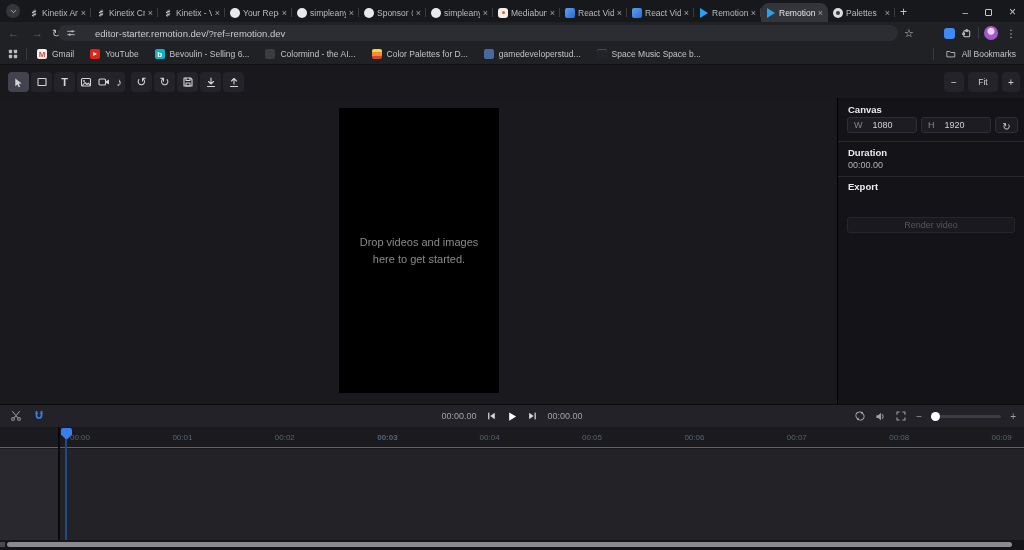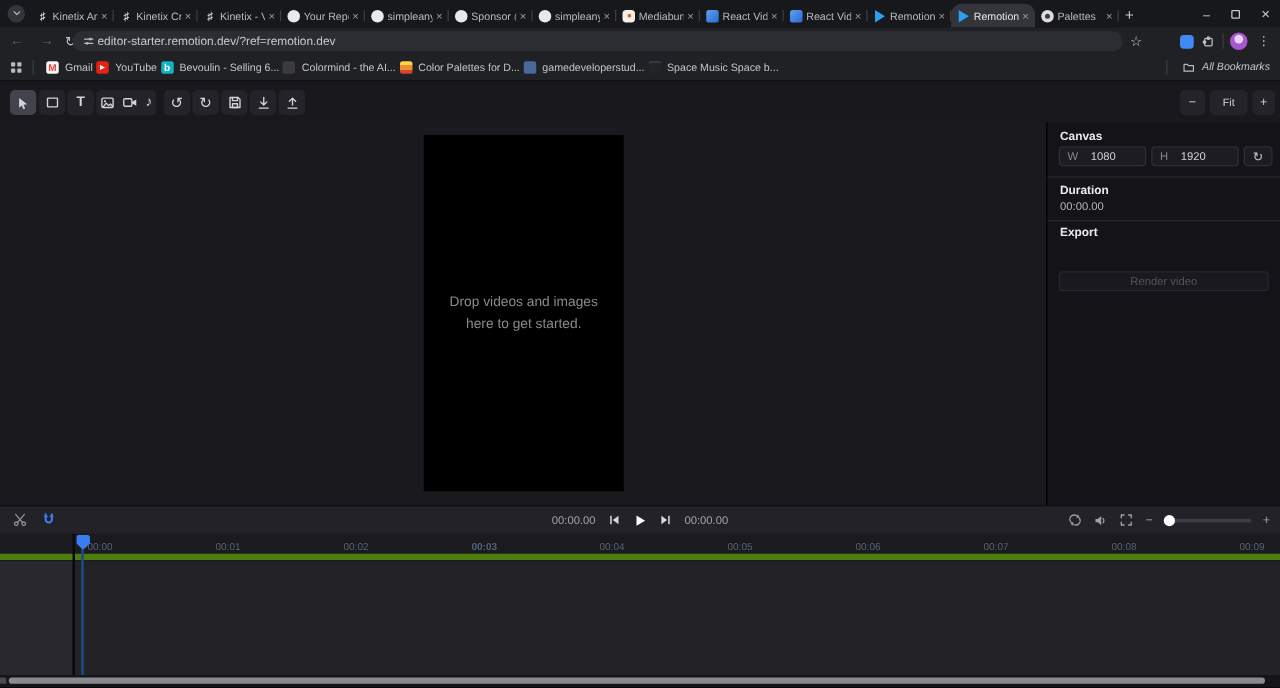--- a/index.html
+++ b/index.html
@@ -32,34 +32,34 @@
   .fav-bevoulin{background:#12b3c7;}.fav-bevoulin::before{content:"b";color:#fff;font-size:8px;font-weight:700;}
   .fav-colormind{background:#3c3c40;}
   .fav-palette{background:linear-gradient(180deg,#f7d54a 0 34%,#ef8f2e 34% 67%,#d8452f 67% 100%);}
   .fav-gamedev{background:#49699c;}
   .fav-space{background:#23232a;box-shadow:inset 0 1px 0 #4a4a55;}
 
   
   .urlrow{position:absolute;top:22px;left:0;right:0;height:22px;background:#202125;}
   .navic{position:absolute;top:0;height:22px;display:flex;align-items:center;}
   .omnibox{position:absolute;left:58px;top:3px;width:840px;height:16px;border-radius:8px;background:#2c2d33;
-    display:flex;align-items:center;padding:0 8px;gap:2px;}
+    display:flex;align-items:center;padding:0 8px;gap:19px;}
   .url-text{font-size:9.5px;color:#c9cacd;white-space:nowrap;}
   .sep-v{position:absolute;top:5px;width:1px;height:12px;background:#3a3b40;}
   .avatar{position:absolute;left:984px;top:4px;width:14px;height:14px;border-radius:50%;
     background:radial-gradient(circle at 50% 38%,#ecd0f5 0 3px,#a557cc 4px);}
   .ext-blue{position:absolute;left:944px;top:6px;width:11px;height:11px;border-radius:3px;background:#3f8af5;}
 
   
   .bmrow{position:absolute;top:44px;left:0;right:0;height:21px;background:#202125;border-bottom:1px solid #111114;
     display:flex;align-items:center;}
-  .bm-items{display:flex;gap:3px;margin-left:10px;align-items:center;}
+  .bm-items{display:flex;gap:16px;margin-left:10px;align-items:center;}
   .bm-item{display:flex;gap:5px;align-items:center;}
   .bm-label{font-size:8.5px;color:#c3c4c7;white-space:nowrap;}
-  .bm-right{position:absolute;right:8px;display:flex;gap:6px;font-style:italic;}
+  .bm-right{position:absolute;right:8px;display:flex;gap:6px;align-items:center;}
 
   
   .etoolbar{position:absolute;top:65px;left:0;right:0;height:33px;background:#19191d;}
   .etool-left,.etool-actions{position:absolute;top:7px;display:flex;gap:2px;}
   .etool-left{left:8px;} .etool-actions{left:131px;}
   .tool-btn{width:21px;height:20px;border-radius:4px;background:#232329;display:flex;align-items:center;
     justify-content:center;color:#d3d4d8;}
   .tool-btn.selected{background:#42434c;}
   .media-group{width:48px;height:20px;border-radius:4px;background:#232329;display:flex;align-items:center;
     justify-content:space-around;color:#d3d4d8;}
@@ -91,21 +91,21 @@
   
   .pbar{position:absolute;top:404px;left:0;right:0;height:23px;background:#222228;border-top:1px solid #0d0d10;}
   .pleft{position:absolute;left:10px;top:0;height:22px;display:flex;gap:11px;align-items:center;}
   .pcenter{position:absolute;left:50%;top:0;height:22px;transform:translateX(-50%);display:flex;gap:10px;align-items:center;}
   .pright{position:absolute;right:8px;top:0;height:22px;display:flex;gap:9px;align-items:center;color:#9fa1a6;}
   .ptime{font-size:9px;color:#a2a4a8;}
   .slider{width:70px;height:3px;background:#3c3d44;border-radius:2px;position:relative;}
   .slider-knob{position:absolute;left:0;top:-3px;width:9px;height:9px;border-radius:50%;background:#fff;}
 
   
-  .ruler{position:absolute;top:427px;left:0;right:0;height:21px;background:#1a1a1f;border-bottom:5px solid #4d7c0f;}
+  .ruler{position:absolute;top:427px;left:0;right:0;height:21px;background:#1a1a1f;border-bottom:1px solid #4d7c0f;}
   .rlabel{position:absolute;top:6px;font-size:8px;color:#546478;}
   .tl-gutter{position:absolute;top:449px;left:0;width:58px;height:91px;background:#28282e;}
   .tl-lanes{position:absolute;top:449px;left:60px;right:0;height:91px;background:#222227;}
   .tl-vline{position:absolute;top:427px;left:58px;width:2px;height:113px;background:#0a0a0d;}
   .playhead-flag{position:absolute;left:61px;top:428px;width:11px;height:12px;background:#3b7df0;
     clip-path:polygon(0 0,100% 0,100% 55%,50% 100%,0 55%);border-radius:2px;}
   .playhead-line{position:absolute;left:65px;top:439px;width:2px;height:101px;background:#1e4a8a;}
   .scrollrow{position:absolute;top:540px;left:0;right:0;height:10px;background:#151518;}
   .scroll-thumb{position:absolute;top:2px;left:7px;width:1005px;height:5px;border-radius:2.5px;background:#8a8a90;}
   .scroll-nub{position:absolute;top:2px;left:0;width:5px;height:5px;background:#4a4a50;}

